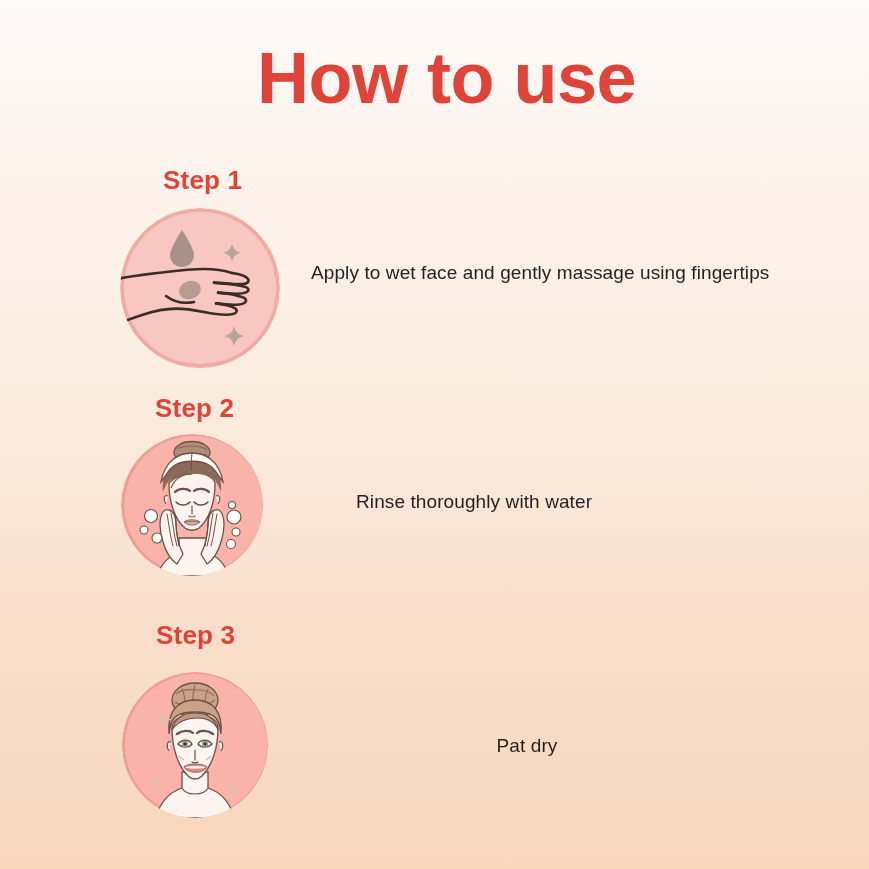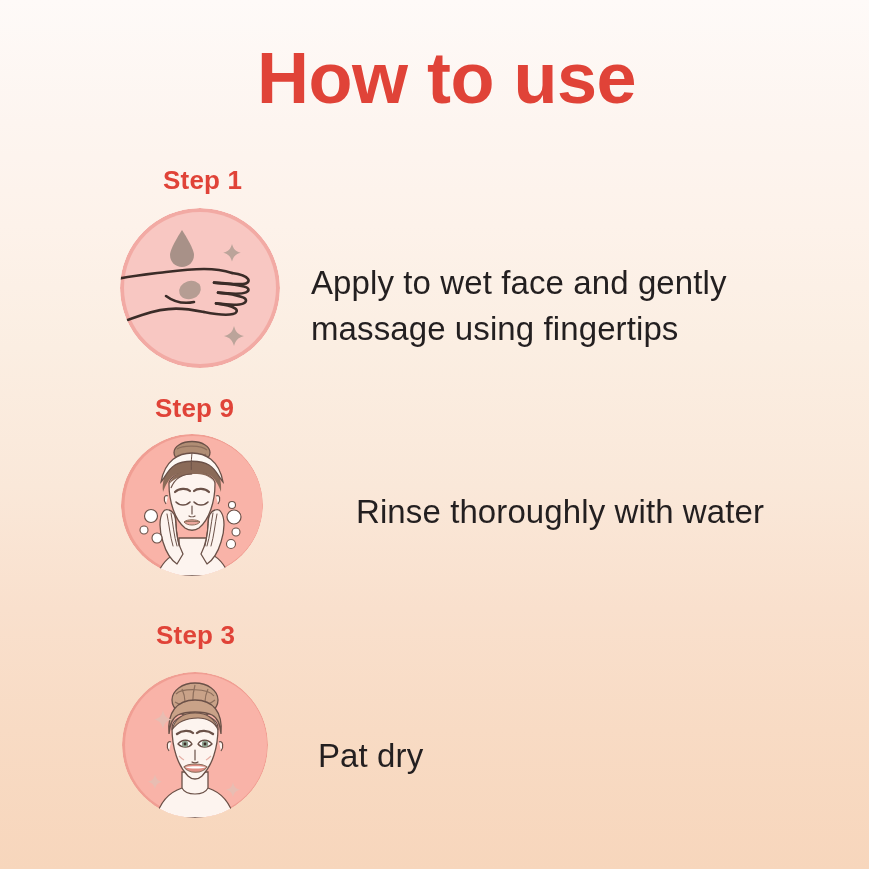--- a/index.html
+++ b/index.html
@@ -61,28 +61,28 @@
   }
   .step-1 .icon-circle { left: 120px; top: 43px; width: 160px; height: 160px; }
   .step-2 .icon-circle { left: 121px; top: 41px; width: 142px; height: 142px; }
   .step-3 .icon-circle { left: 122px; top: 52px; width: 146px; height: 146px; }
 
   .icon-circle svg { display: block; width: 100%; height: 100%; }
 
   .step-text {
     position: absolute;
     color: #231f20;
-    font-size: 33px;
+    font-size: 19px;
     font-weight: normal;
     line-height: 1.38;
     letter-spacing: 0.1px;
   }
   .step-1 .step-text { left: 311px; top: 95px; width: 470px; }
   .step-2 .step-text { left: 308px; top: 96px; width: 470px; margin-left: 48px; }
-  .step-3 .step-text { left: 318px; top: 113px; width: 470px; }
+  .step-3 .step-text { left: 292px; top: 113px; width: 470px; text-align: center; }
 </style>
 </head>
 <body>
 
 <div class="page">
 
   <div class="title">How to use</div>
 
   <div class="step step-1">
     <div class="step-label">Step 1</div>
@@ -120,21 +120,21 @@
             <path d="M46 88 C54 94 64 96 74 94"></path>
           </g>
         </g>
       </svg>
     </div>
 
     <div class="step-text">Apply to wet face and gently massage using fingertips</div>
   </div>
 
   <div class="step step-2">
-    <div class="step-label">Step 9</div>
+    <div class="step-label">Step 2</div>
 
     <div class="icon-circle">
       <svg viewBox="0 0 142 142" xmlns="http://www.w3.org/2000/svg">
         <defs>
           <clipPath id="c2">
               <circle cx="71" cy="71" r="71"></circle>
             </clipPath>
         </defs>
         <g clip-path="url(#c2)">
           <circle cx="71" cy="71" r="71" fill="#f09e93"></circle>

